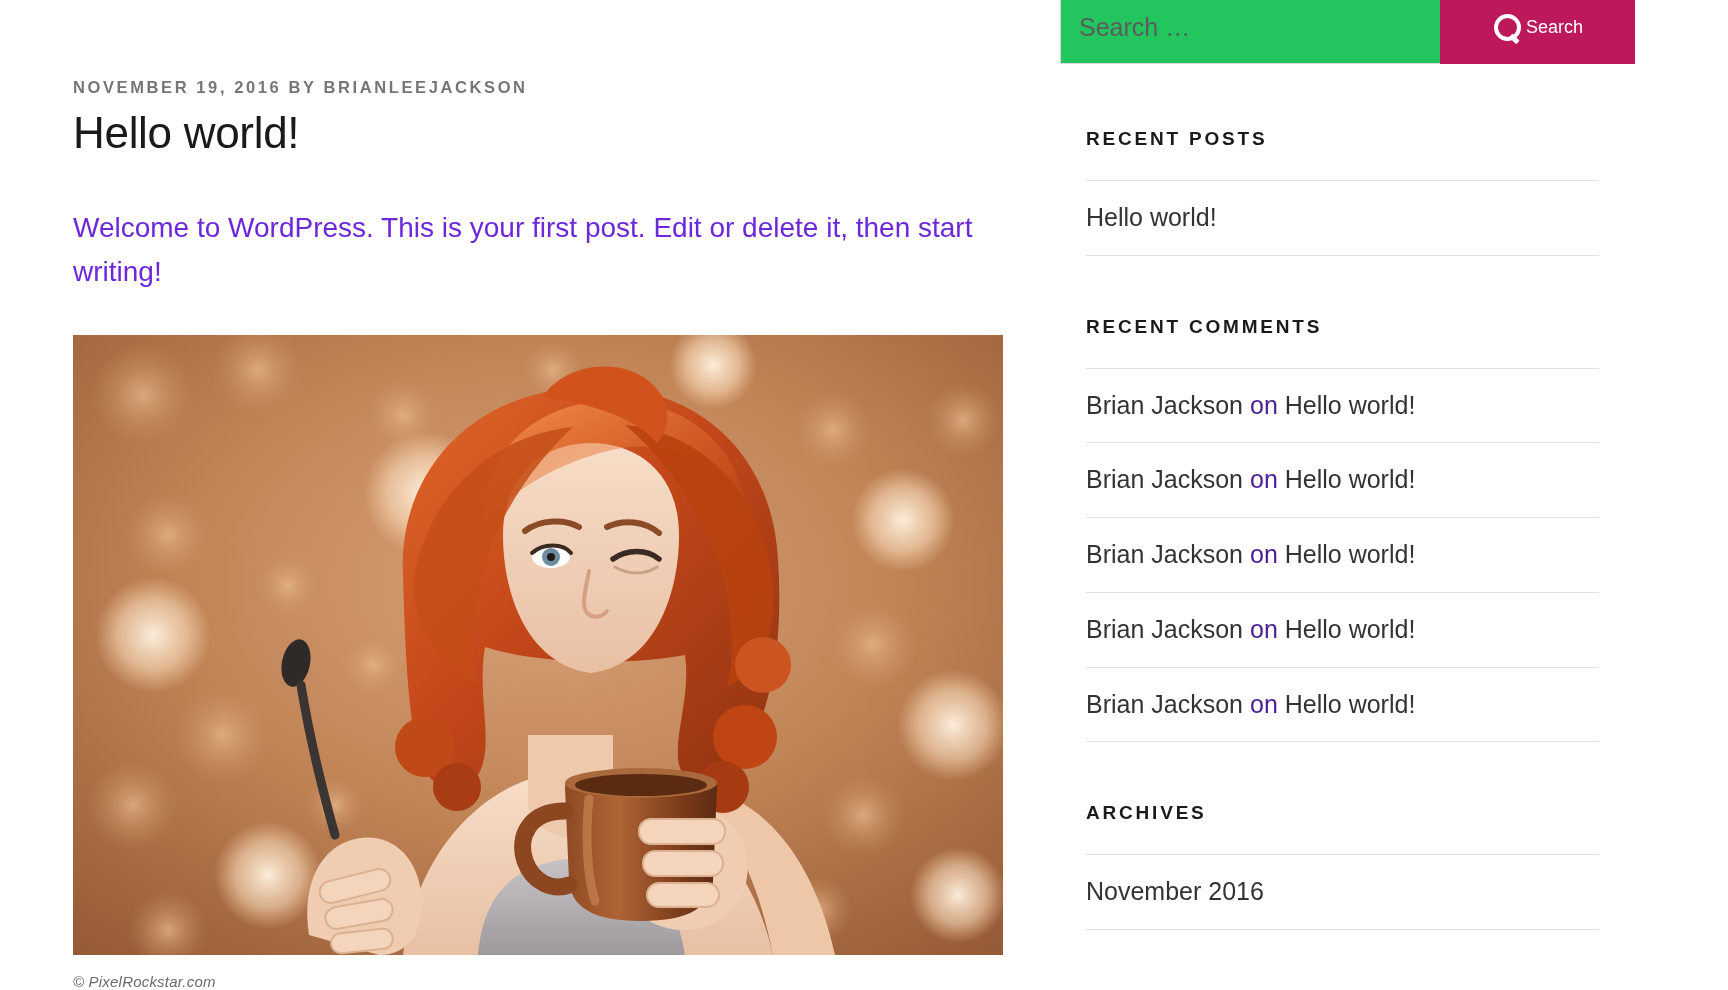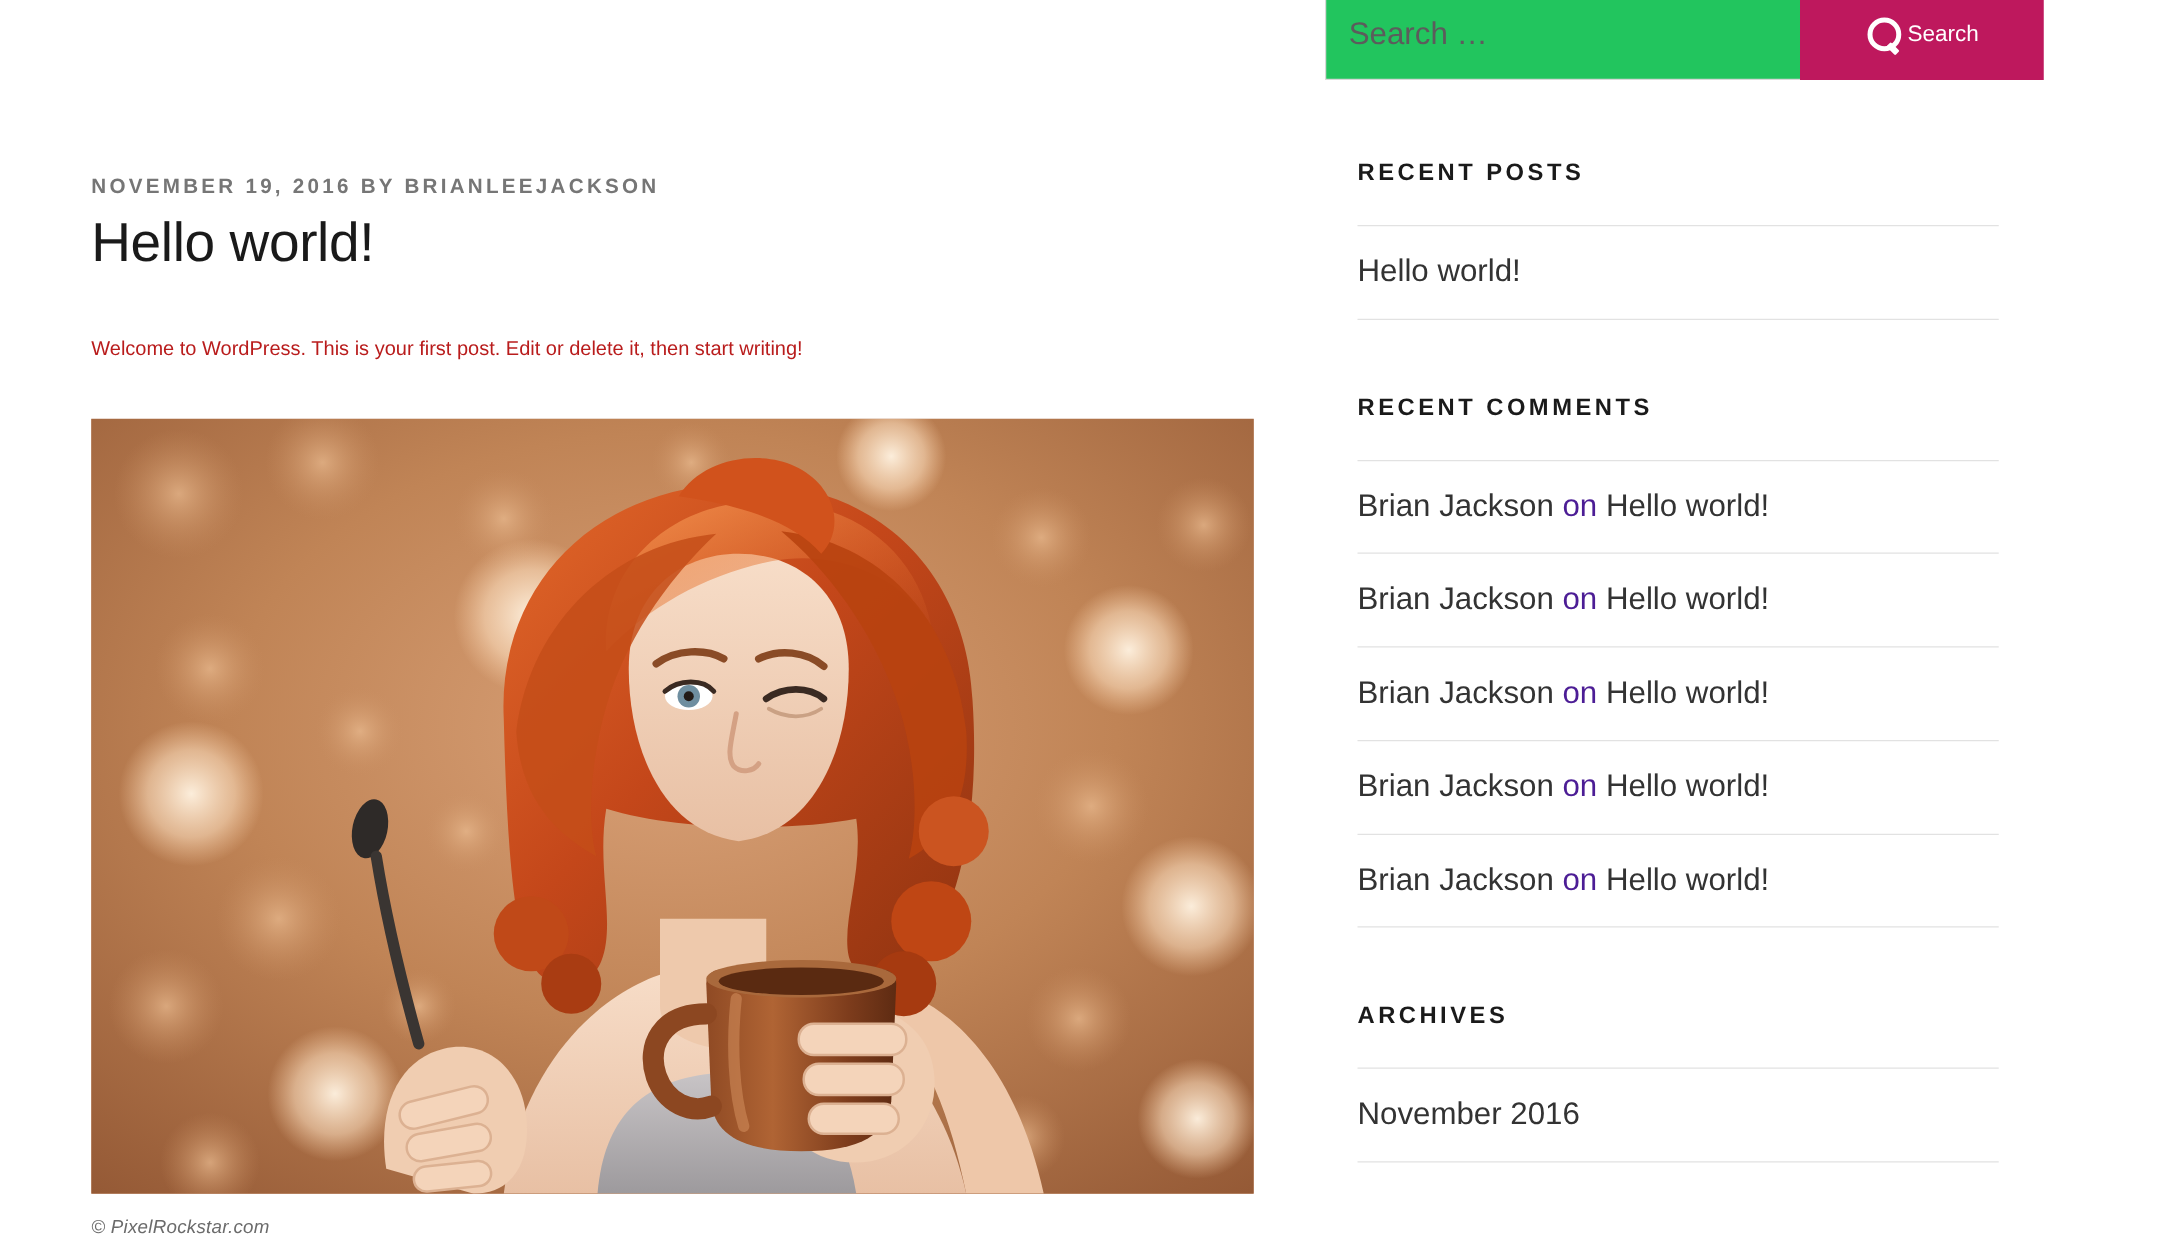--- a/index.html
+++ b/index.html
@@ -42,23 +42,23 @@
   .entry-title {
     font-size: 44px;
     font-weight: 400;
     color: #1a1a1a;
     margin: 4px 0 0 0;
     line-height: 1.25;
     letter-spacing: -0.3px;
   }
   .entry-body {
     margin-top: 46px;
-    font-size: 16px;
+    font-size: 28px;
     line-height: 1.55;
-    color: #b91c1c;
+    color: #6d28d9;
     max-width: 930px;
   }
   .entry-body p { margin: 0; }
 
   .figure {
     margin: 42px 0 0 0;
     width: 930px;
   }
   .photo {
     position: relative;

